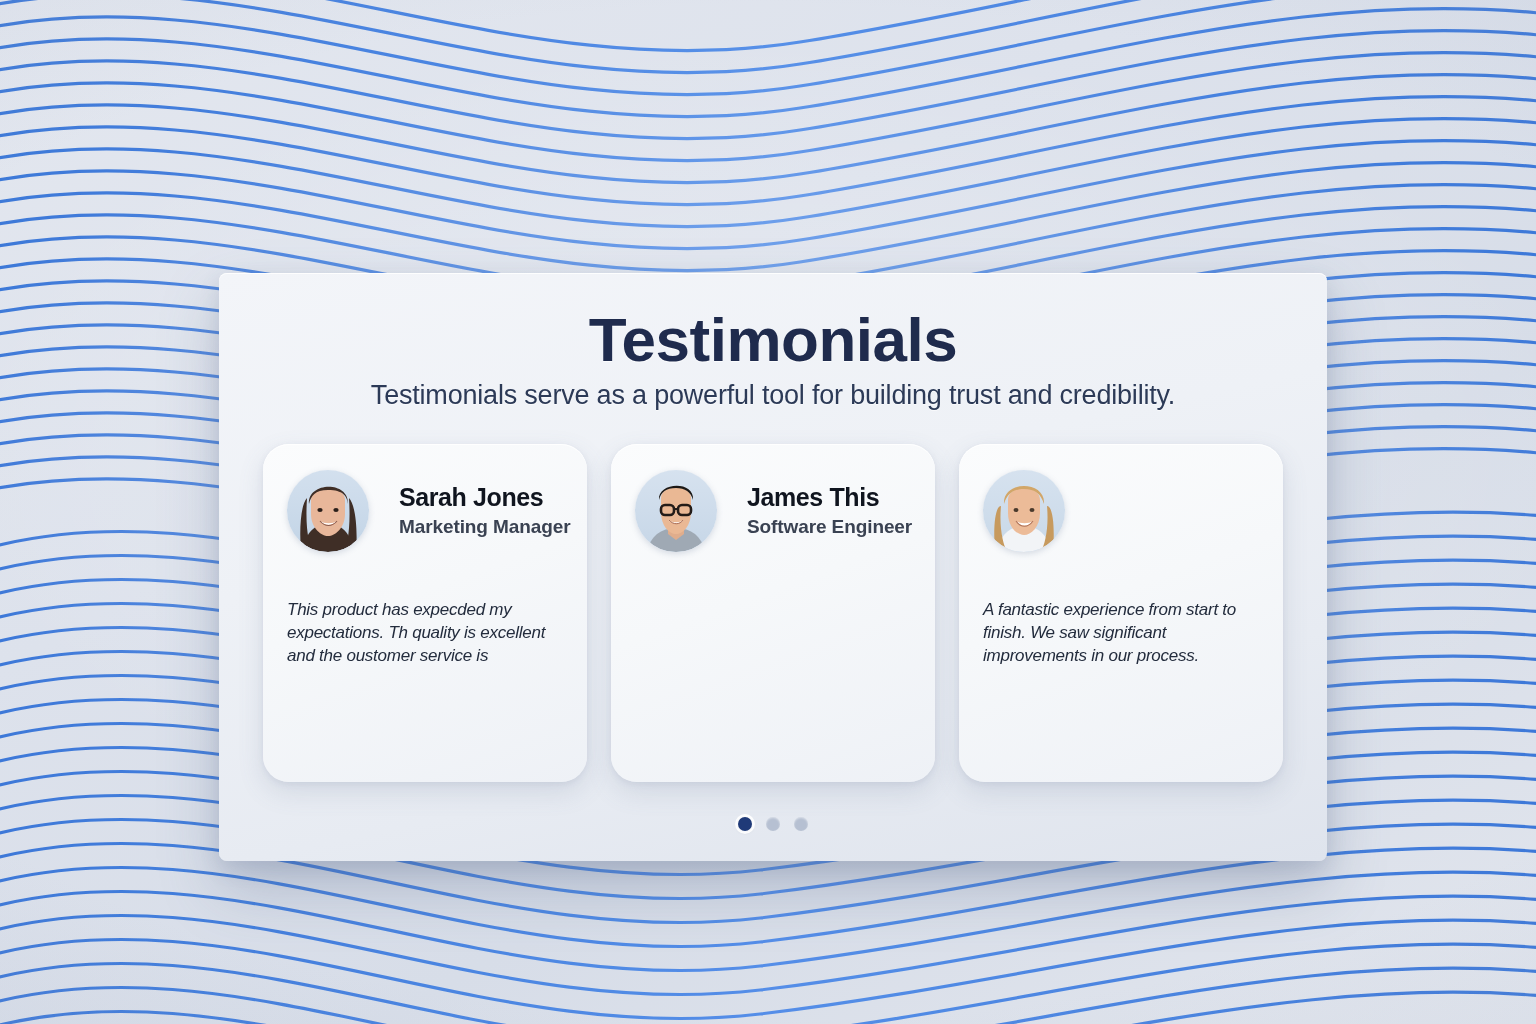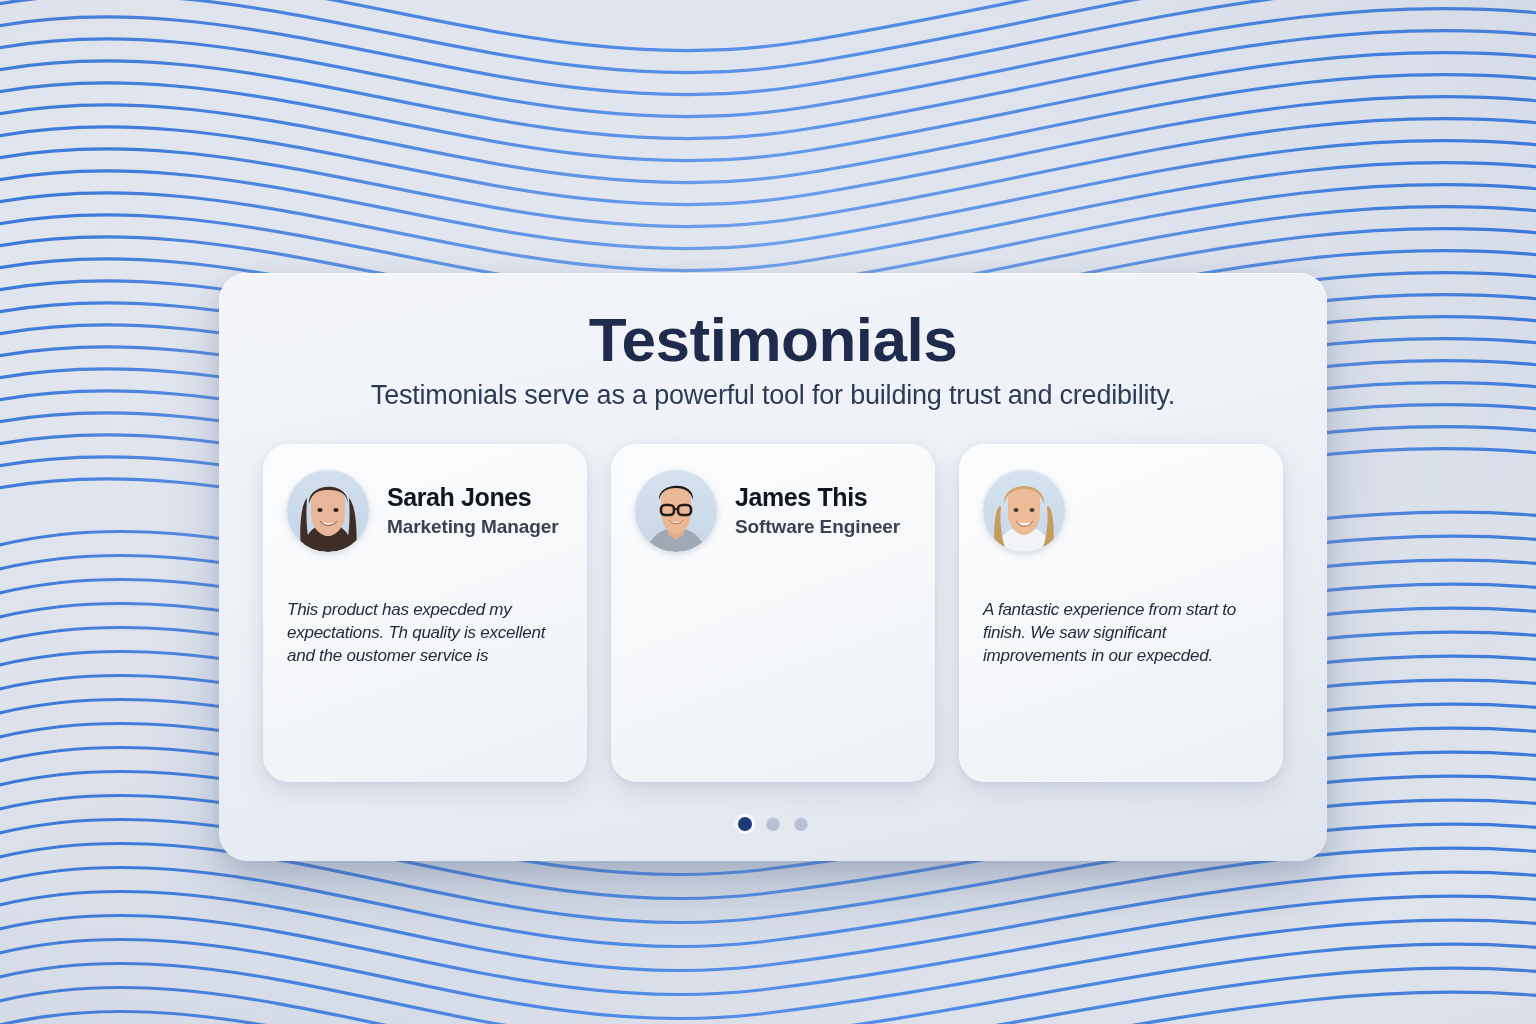--- a/index.html
+++ b/index.html
@@ -36,21 +36,21 @@
     pointer-events: none;
   }
 
   
   .panel {
     position: absolute;
     left: 219px;
     top: 273px;
     width: 1108px;
     height: 588px;
-    border-radius: 28px;
+    border-radius: 8px;
     background: linear-gradient(168deg, #f3f5f9 0%, #eef1f6 40%, #e7ebf2 72%, #dfe4ed 100%);
     box-shadow:
       0 28px 60px rgba(80,98,134,0.28),
       0 8px 20px rgba(80,98,134,0.16),
       inset 0 1px 0 rgba(255,255,255,0.85);
     padding: 34px 44px 0 44px;
   }
 
   .panel-title {
     text-align: center;
@@ -88,21 +88,21 @@
       0 10px 26px rgba(95,112,146,0.16),
       0 2px 6px rgba(95,112,146,0.10),
       inset 0 1px 0 rgba(255,255,255,0.9);
     padding: 26px 24px 0 24px;
     overflow: hidden;
   }
 
   .card-head {
     display: flex;
     align-items: center;
-    gap: 18px;
+    gap: 30px;
   }
 
   .avatar {
     width: 82px;
     height: 82px;
     min-width: 82px;
     border-radius: 50%;
     overflow: hidden;
     background: #c9d8e8;
     box-shadow: 0 2px 6px rgba(90,108,142,0.22), inset 0 0 0 1px rgba(255,255,255,0.6);
@@ -338,21 +338,21 @@
                 <path d="M21 34 C 19 10 63 10 61 34 C 58 24 52 19 41 19 C 30 19 24 24 21 34 Z" fill="#d2a668"></path>
                 <ellipse cx="33" cy="40" rx="2.5" ry="2" fill="#4a3a2c"></ellipse>
                 <ellipse cx="49" cy="40" rx="2.5" ry="2" fill="#4a3a2c"></ellipse>
                 <path d="M33 51 C 38 57 45 57 50 51 C 46 54 37 54 33 51 Z" fill="#ffffff"></path>
                 <path d="M33 51 C 38 58 45 58 50 51" stroke="#b0745b" stroke-width="1.1" fill="none"></path>
               </g>
             </svg>
           </div>
         </div>
         <p class="quote">
-          <span>A fantastic experience from start to finish. We saw significant improvements in our expecded.</span>
+          <span>A fantastic experience from start to finish. We saw significant improvements in our process.</span>
         </p>
       </article>
 
     </div>
 
     <div class="dots">
       <span class="dot active"></span>
       <span class="dot"></span>
       <span class="dot"></span>
     </div>

